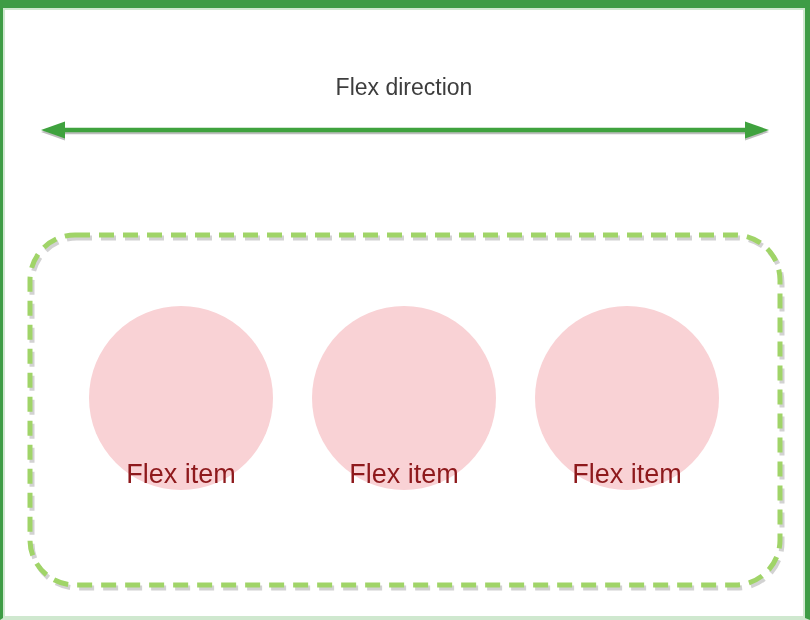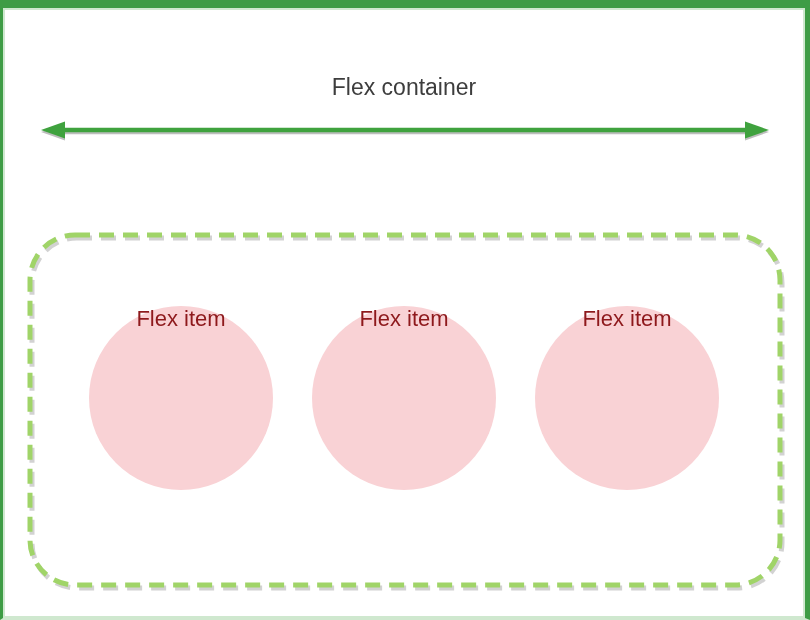--- a/index.html
+++ b/index.html
@@ -58,44 +58,44 @@
     stroke-dasharray: 15 9;
   }
   .circle {
     position: absolute;
     top: 298px;
     width: 184px;
     height: 184px;
     border-radius: 50%;
     background: var(--circle-pink, #f9d2d5);
     display: flex;
-    align-items: flex-start;
+    align-items: flex-end;
     justify-content: center;
-    font-size: 22px;
+    font-size: 27px;
     color: var(--item-text, #8e191c);
   }
   .circle.c0 { left: 86px; }
   .circle.c1 { left: 309px; }
   .circle.c2 { left: 532px; }
   .container-label {
     position: absolute;
     top: 510px;
     left: 0;
     width: 100%;
     text-align: center;
     font-size: 23px;
     color: var(--label-text, #3d3d3d);
   }
 </style>
 </head>
 <body>
 
 <div class="canvas">
 
-  <div class="title">Flex container</div>
+  <div class="title">Flex direction</div>
 
   <svg class="arrow-svg" viewBox="0 0 802 40" aria-hidden="true">
     <line x1="60" y1="18" x2="744" y2="18"></line>
     <polygon points="38,18 62,9.5 62,26.5"></polygon>
     <polygon points="766,18 742,9.5 742,26.5"></polygon>
   </svg>
 
   <svg class="container-svg" viewBox="0 0 802 610" aria-hidden="true">
     <rect x="27" y="227" width="750" height="350" rx="45"></rect>
   </svg>

